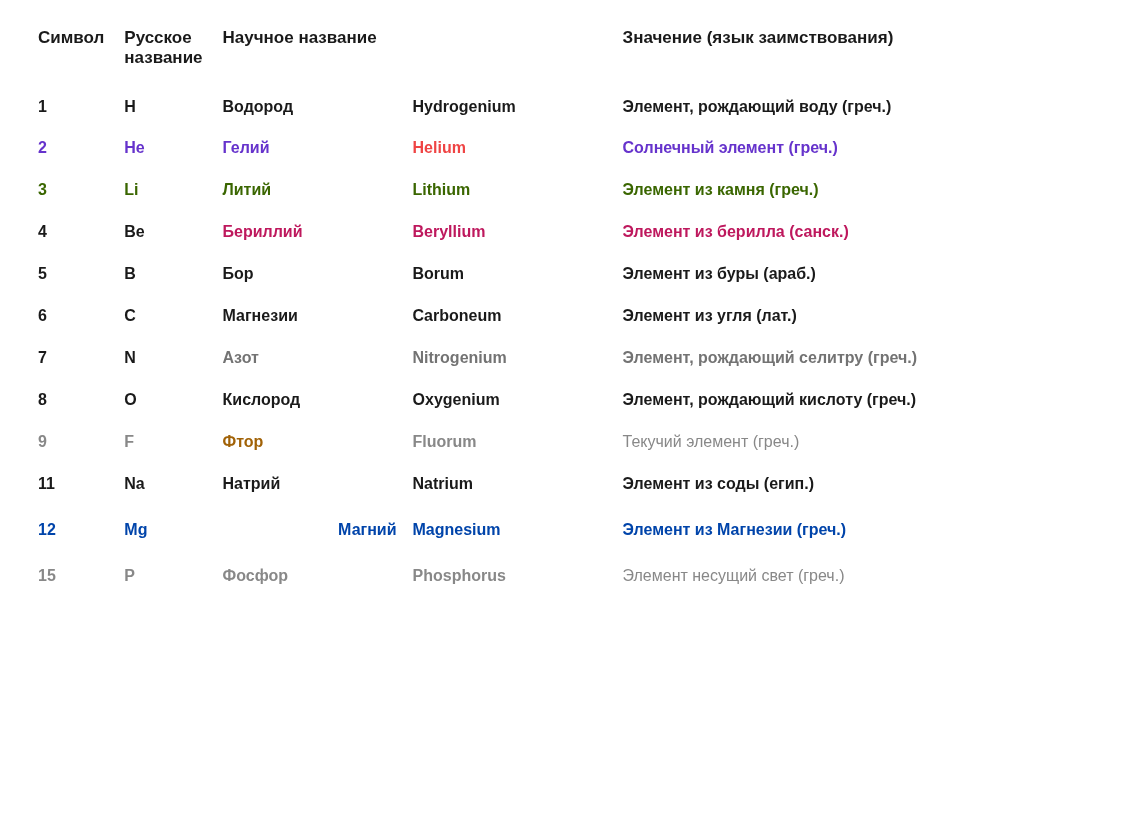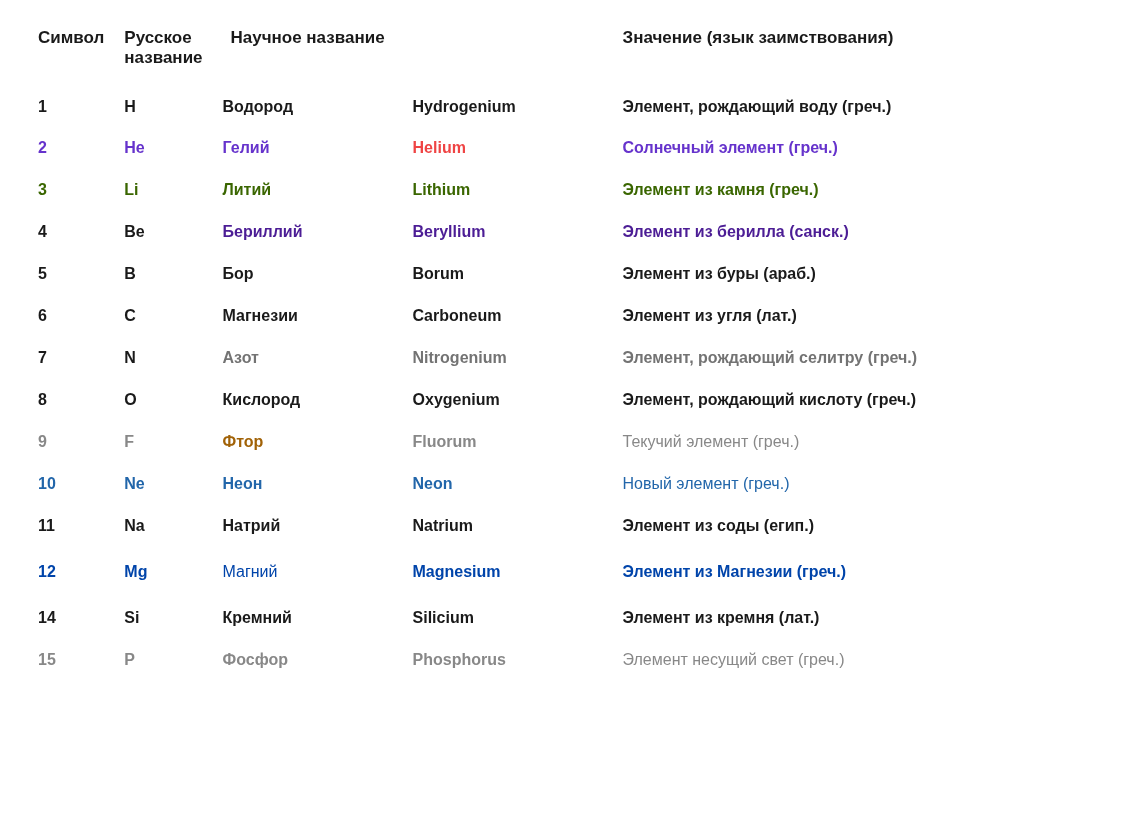--- a/index.html
+++ b/index.html
@@ -35,21 +35,20 @@
       width: 60px;
       text-align: right;
     }
 
     thead th:nth-child(2) {
       width: 80px;
     }
 
     thead th:nth-child(3) {
       width: 180px;
-      text-align: center;
     }
 
     thead th:nth-child(4) {
       width: 200px;
     }
 
     thead th:nth-child(5) {
       width: auto;
     }
 
@@ -64,21 +63,21 @@
     }
 
     tbody tr:nth-child(odd) {
       background: transparent;
     }
 
     
     .row-1 td { color: #1a1a1a; }
     .row-2 td { color: #6633cc; }
     .row-3 td { color: #3a6600; }
-    .row-4 td { color: #4c1d95; }
+    .row-4 td { color: #be185d; }
     .row-5 td { color: #1a1a1a; }
     .row-6 td { color: #1a1a1a; }
     .row-7 td { color: #737373; }
     .row-8 td { color: #1a1a1a; }
     .row-9 td { color: #888888; }
     .row-10 td { color: #2266aa; }
     .row-11 td { color: #1a1a1a; }
     .row-12 td { color: #0044aa; margin-left: 14px; }
     .row-13 td { color: #1a1a1a; }
     .row-14 td { color: #1a1a1a; }
@@ -121,21 +120,21 @@
     .row-10 .sname { color: #2266aa; font-weight: bold; }
     .row-15 .rname { color: #888888; font-weight: bold; }
     .row-15 .sname { color: #888888; font-weight: bold; }
 
     
     .row-2 .rname { color: #6633cc; font-weight: bold; }
     .row-2 .sname { color: #ef4444; font-weight: bold; }
     .row-2 .meaning { color: #6633cc; font-weight: bold; }
 
     
-    .row-12 .rname { color: #0044aa; font-weight: normal; }
+    .row-12 .rname { color: #0044aa; font-weight: bold; text-align: right; }
     .row-12 .sname { color: #0044aa; font-weight: bold; }
     .row-12 .meaning { color: #0044aa; font-weight: bold; }
 
     
     tbody tr {
       height: 42px;
     }
 
     
     .row-12, .row-13 { height: 50px; }
@@ -215,48 +214,34 @@
     <td class="sname">Oxygenium</td>
     <td class="meaning">Элемент, рождающий кислоту (греч.)</td>
   </tr>
       <tr class="row-9">
     <td class="num">9</td>
     <td class="sym">F</td>
     <td class="rname">Фтор</td>
     <td class="sname">Fluorum</td>
     <td class="meaning">Текучий элемент (греч.)</td>
   </tr>
-      <tr class="row-10">
-    <td class="num">10</td>
-    <td class="sym">Ne</td>
-    <td class="rname">Неон</td>
-    <td class="sname">Neon</td>
-    <td class="meaning">Новый элемент (греч.)</td>
-  </tr>
       <tr class="row-11">
     <td class="num">11</td>
     <td class="sym">Na</td>
     <td class="rname">Натрий</td>
     <td class="sname">Natrium</td>
     <td class="meaning">Элемент из соды (егип.)</td>
   </tr>
       <tr class="row-12">
     <td class="num">12</td>
     <td class="sym">Mg</td>
     <td class="rname">Магний</td>
     <td class="sname">Magnesium</td>
     <td class="meaning">Элемент из Магнезии (греч.)</td>
   </tr>
-      <tr class="row-14">
-    <td class="num">14</td>
-    <td class="sym">Si</td>
-    <td class="rname">Кремний</td>
-    <td class="sname">Silicium</td>
-    <td class="meaning">Элемент из кремня (лат.)</td>
-  </tr>
       <tr class="row-15">
     <td class="num">15</td>
     <td class="sym">P</td>
     <td class="rname">Фосфор</td>
     <td class="sname">Phosphorus</td>
     <td class="meaning">Элемент несущий свет (греч.)</td>
   </tr>
     </tbody>
 </table>
 

